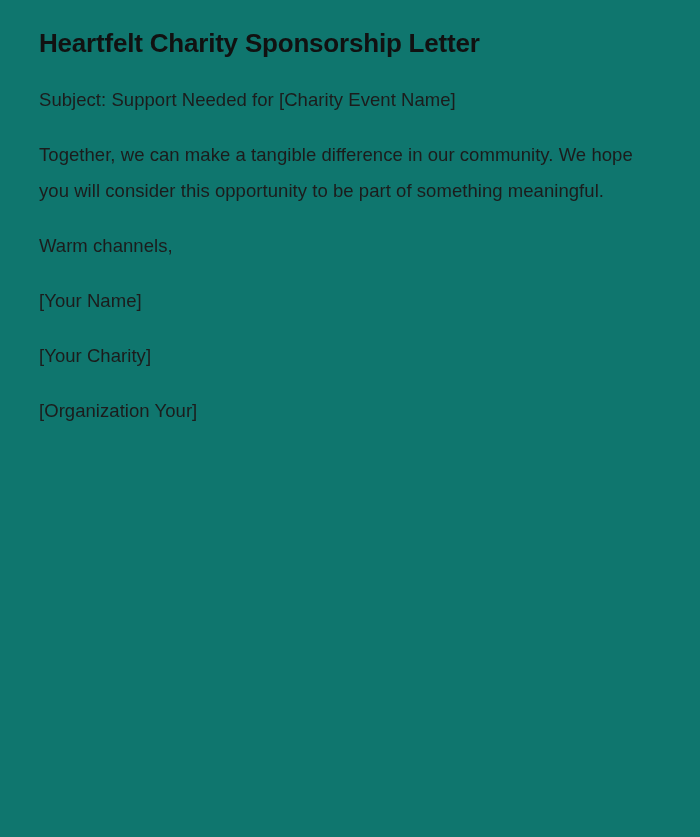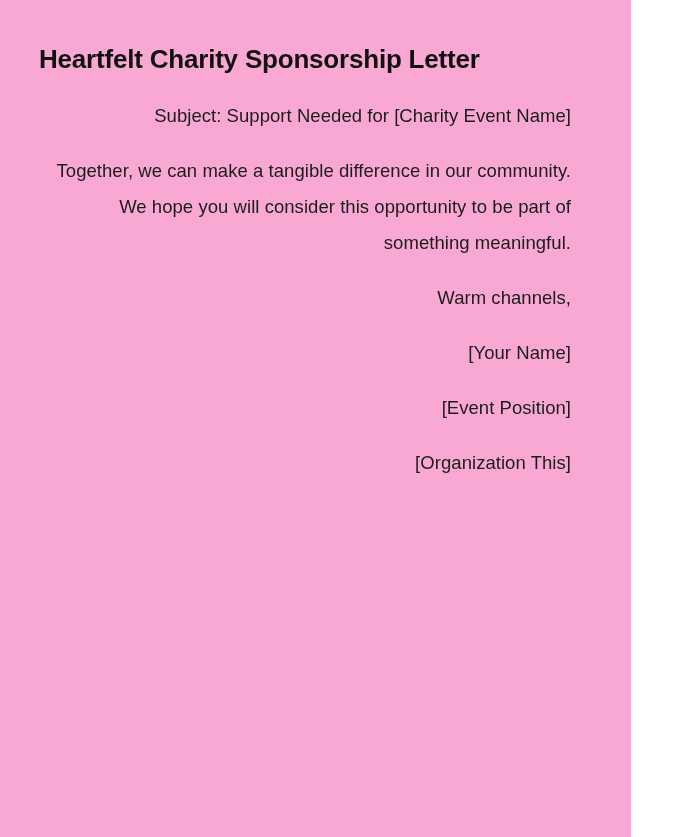--- a/index.html
+++ b/index.html
@@ -11,40 +11,39 @@
     width: 700px;
     height: 837px;
     background: #ffffff;
     font-family: "Liberation Sans", "DejaVu Sans", sans-serif;
     -webkit-font-smoothing: antialiased;
     overflow: hidden;
   }
 
   .letter-page {
     box-sizing: border-box;
-    width: 631px;
+    width: 700px;
     min-height: 837px;
-    background: #f9a8d4;
-    padding: 42px 60px 0 39px;
+    background: #0f766e;
+    padding: 26px 60px 0 39px;
   }
 
   .letter-title {
     margin: 0 0 0 0;
     padding: 0;
     font-size: 26px;
     font-weight: 700;
     line-height: 34px;
     letter-spacing: -0.2px;
     color: #111111;
     font-family: "Liberation Sans", "DejaVu Sans", sans-serif;
   }
 
   .letter-body {
     margin-top: 22px;
-    text-align: right;
   }
 
   .letter-para {
     margin: 0 0 19px 0;
     padding: 0;
     font-size: 18.5px;
     line-height: 36px;
     color: #1c1c1c;
     max-width: 602px;
     font-weight: 400;
@@ -73,18 +72,18 @@
 
 
 
 
     <p class="letter-para">Together, we can make a tangible difference in our community. We hope you will consider this opportunity to be part of something meaningful.</p>
 
     <p class="letter-para signature-line">Warm channels,</p>
 
     <p class="letter-para signature-line">[Your Name]</p>
 
-    <p class="letter-para signature-line">[Event Position]</p>
+    <p class="letter-para signature-line">[Your Charity]</p>
 
-    <p class="letter-para signature-line">[Organization This]</p>
+    <p class="letter-para signature-line">[Organization Your]</p>
 
   </div>
 </div>
 
 </body></html>

